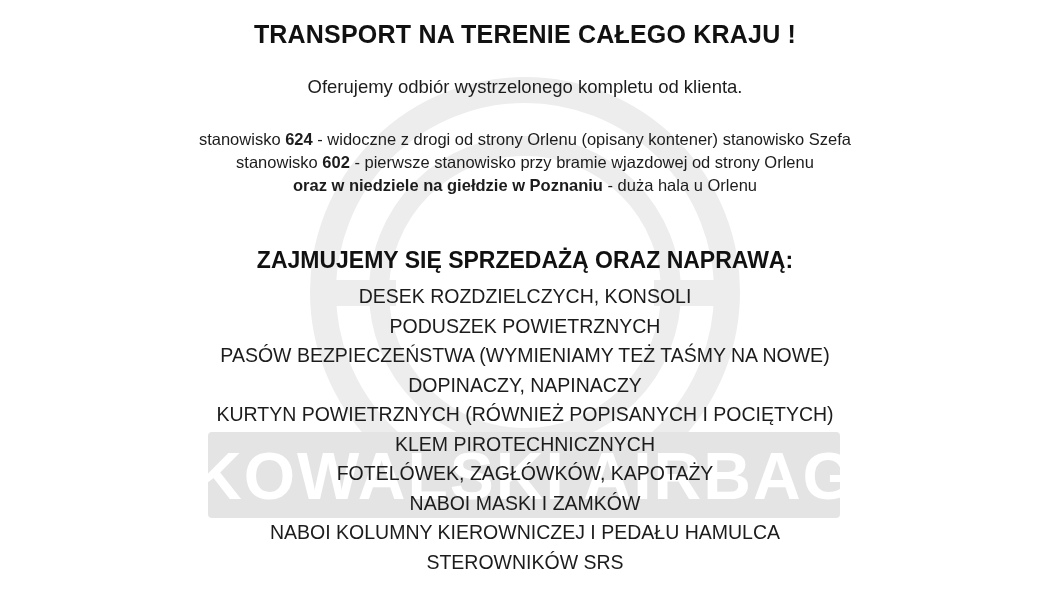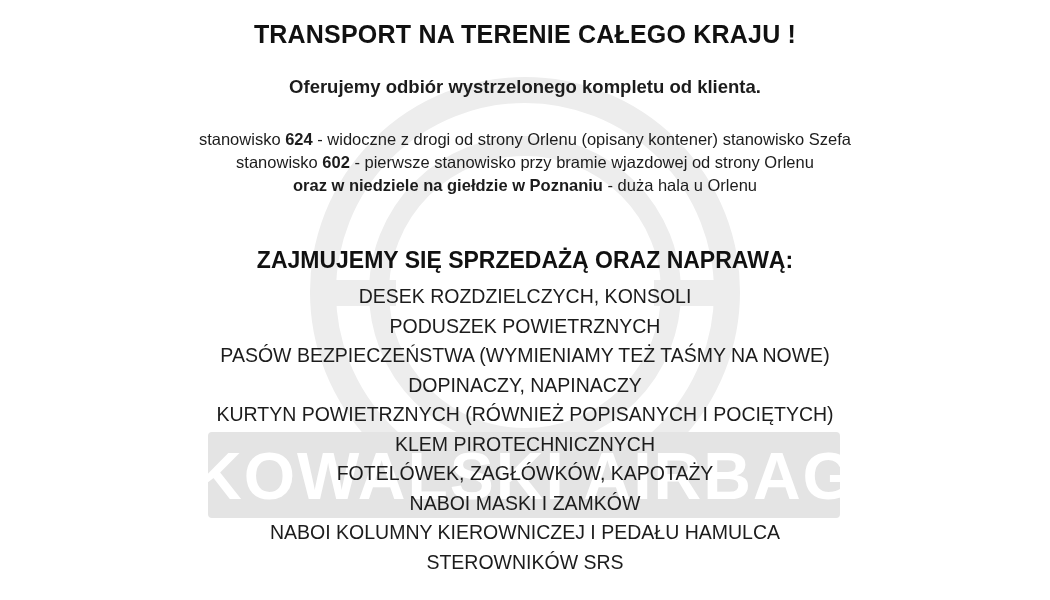--- a/index.html
+++ b/index.html
@@ -113,21 +113,21 @@
     font-size: 25px;
     font-weight: bold;
     letter-spacing: 0.2px;
     color: #111;
   }
 
   .subhead {
     margin: 0;
     padding-top: 15px;
     font-size: 18.5px;
-    font-weight: bold;
+    font-weight: normal;
     color: #1c1c1c;
   }
 
   .market-block {
     padding-top: 30px;
     font-size: 16.5px;
     line-height: 23px;
     color: #1c1c1c;
   }
   .market-block .ln {

